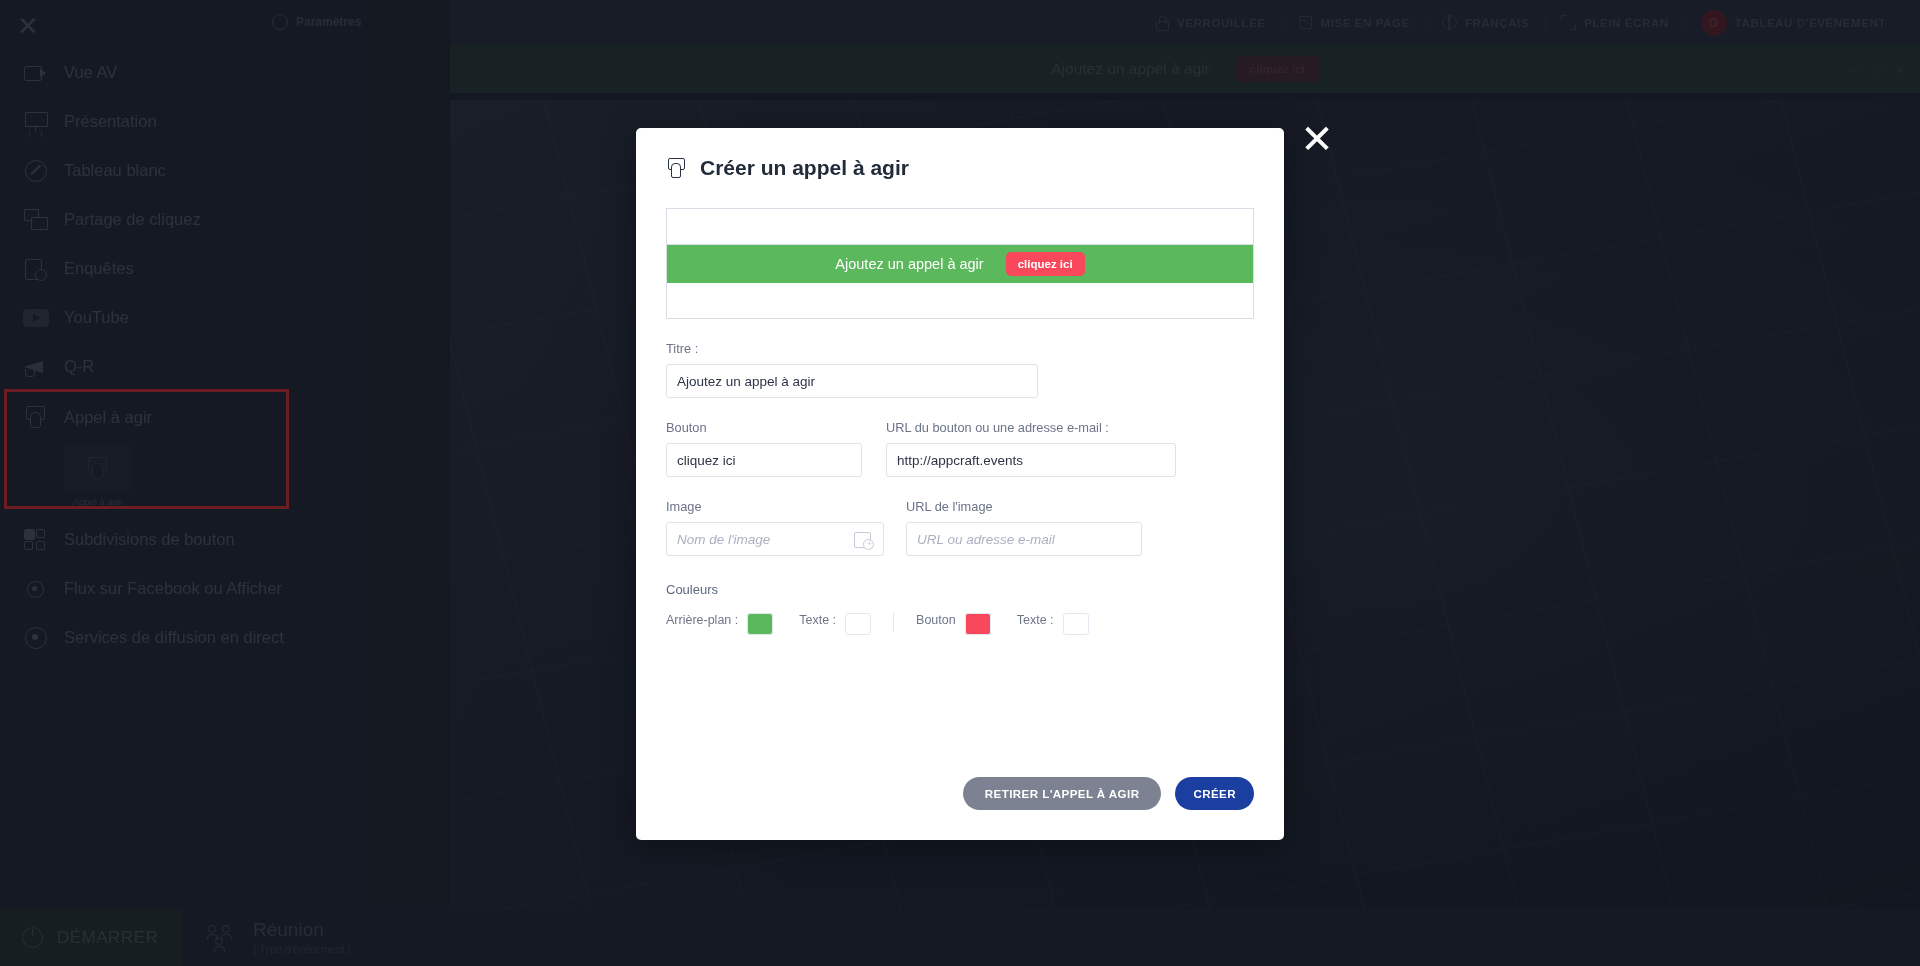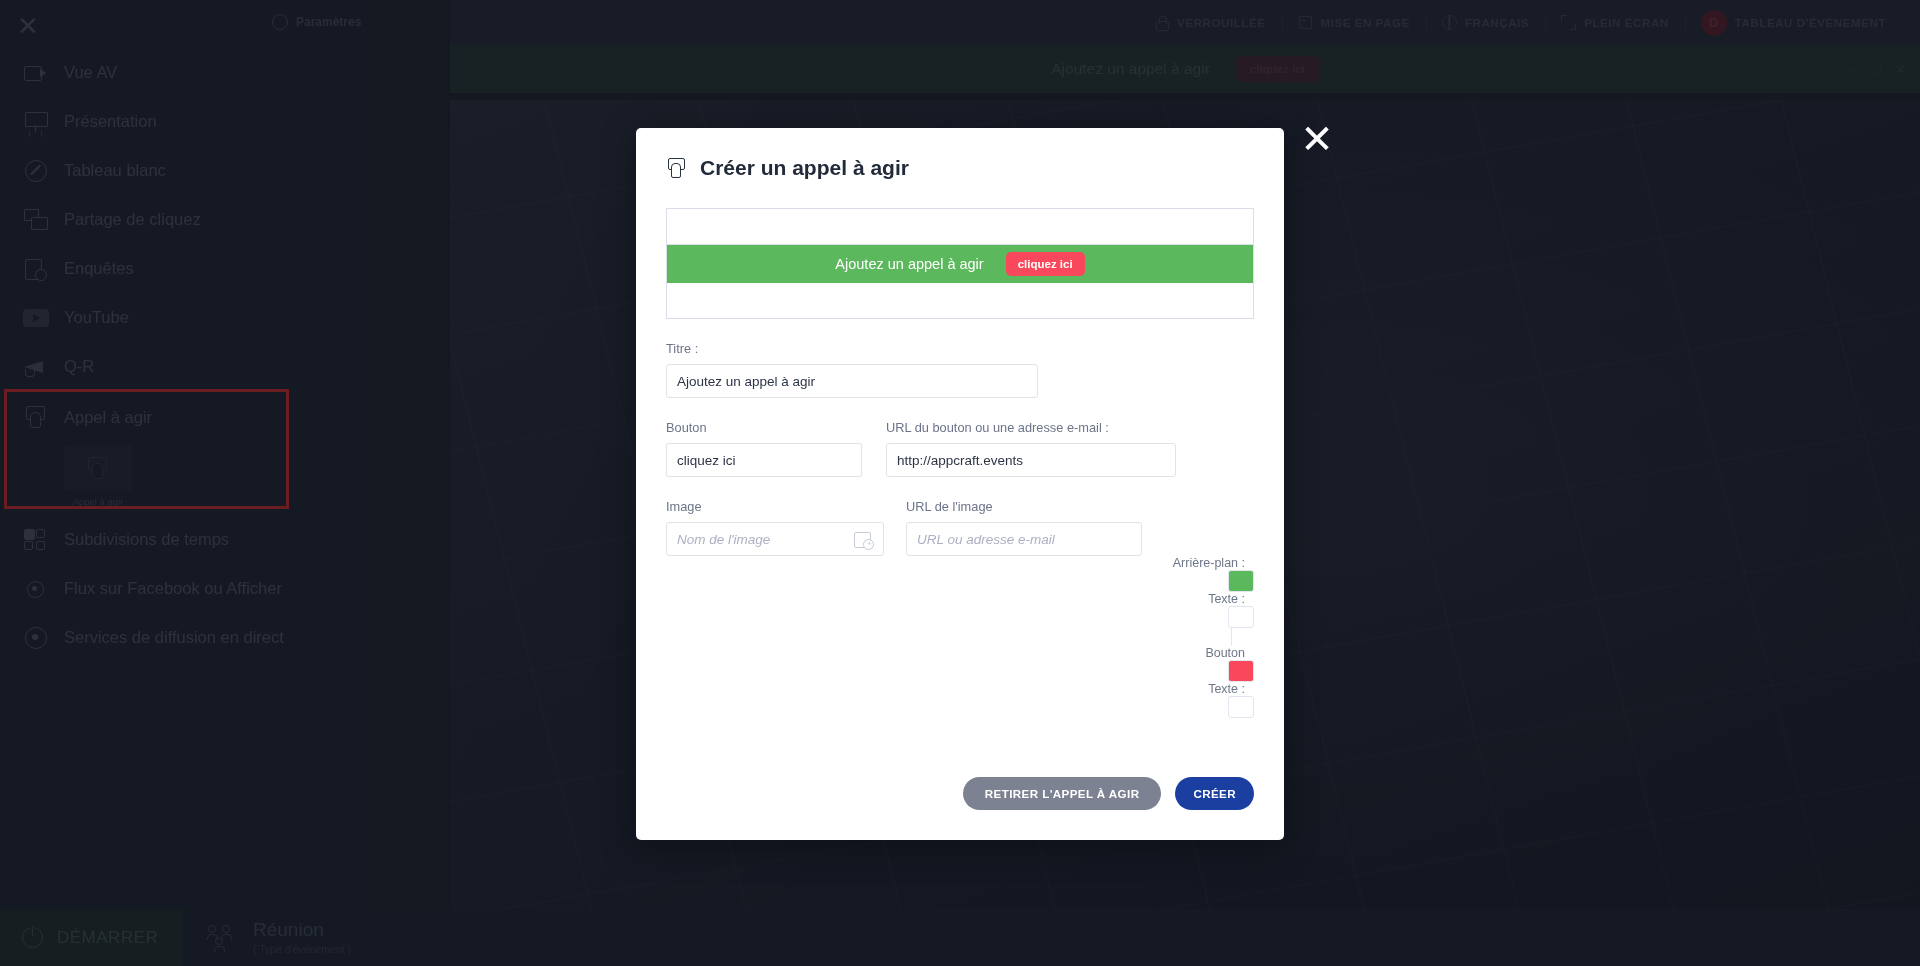--- a/index.html
+++ b/index.html
@@ -245,21 +245,21 @@
   .col-img { width: 218px; position:relative;}
   .col-imgurl { margin-left: 22px; width: 236px; }
   .img-ic {
     position:absolute; right: 10px; top: 33px; width: 20px; height: 18px; color:#c5cbd8;
   }
   .img-ic::before{content:"";position:absolute;left:0;top:0;width:15px;height:14px;border:1.4px solid currentColor;border-radius:2px;}
   .img-ic::after{content:"";position:absolute;right:0;bottom:0;width:9px;height:9px;border:1.4px solid currentColor;border-radius:50%;background:#fff;}
   .plus-mini{position:absolute;right:2.3px;bottom:2.5px;color:currentColor;font-size:8px;line-height:8px;z-index:2;}
 
   .sec-label { font-size: 13px; color:#5e6880; margin-top: 26px; margin-bottom: 16px; }
-  .colors-line { display:flex; align-items:flex-end;flex-direction:column; }
+  .colors-line { display:flex; align-items:flex-start; }
   .col-lbl { font-size: 12.5px; color:#6d7689; margin-right: 9px;}
   .swatch { width: 26px; height: 22px; border-radius: 3px; border:1px solid #e2e6ee; }
   .gap-sep { width:1px; height:18px; background:#e2e6ee; margin: 0 22px;}
   .spacer-sm { width: 26px; }
 
   .footer { position:absolute; left:0; right:0; bottom: 30px; display:flex; justify-content:flex-end; gap: 14px; padding-right: 30px;}
   .btn {
     border:none; border-radius: 20px; font-size: 11.6px; font-weight:700; letter-spacing:.4px;
     padding: 10px 22px; color:#fff; font-family:"Liberation Sans", sans-serif; cursor:pointer;
   }
@@ -368,21 +368,21 @@
       </div>
 
       <div class="side-item">
         <span class="side-ico">
             <span class="glyph g-grid">
               <i></i>
               <i></i>
               <i></i>
             </span>
           </span>
-        <span>Subdivisions de temps</span>
+        <span>Subdivisions de bouton</span>
       </div>
       <div class="side-item">
         <span class="side-ico">
             <span class="glyph g-cast"></span>
           </span>
         <span>Flux sur Facebook ou Afficher</span>
       </div>
       <div class="side-item">
         <span class="side-ico">
             <span class="glyph g-live"></span>
@@ -466,20 +466,21 @@
       <span class="img-ic">
           <span class="plus-mini">+</span>
         </span>
     </div>
     <div class="col-imgurl">
       <div class="field-label">URL de l'image</div>
       <input class="txt" placeholder="URL ou adresse e-mail" style="">
     </div>
   </div>
 
+  <div class="sec-label">Couleurs</div>
   <div class="colors-line">
     <span class="col-lbl">Arrière-plan :</span>
     <span class="swatch" style="background:#5cb85c"></span>
     <span class="spacer-sm"></span>
     <span class="col-lbl">Texte :</span>
     <span class="swatch" style="background:#ffffff"></span>
     <span class="gap-sep"></span>
     <span class="col-lbl">Bouton</span>
     <span class="swatch" style="background:#f9485b"></span>
     <span class="spacer-sm"></span>

